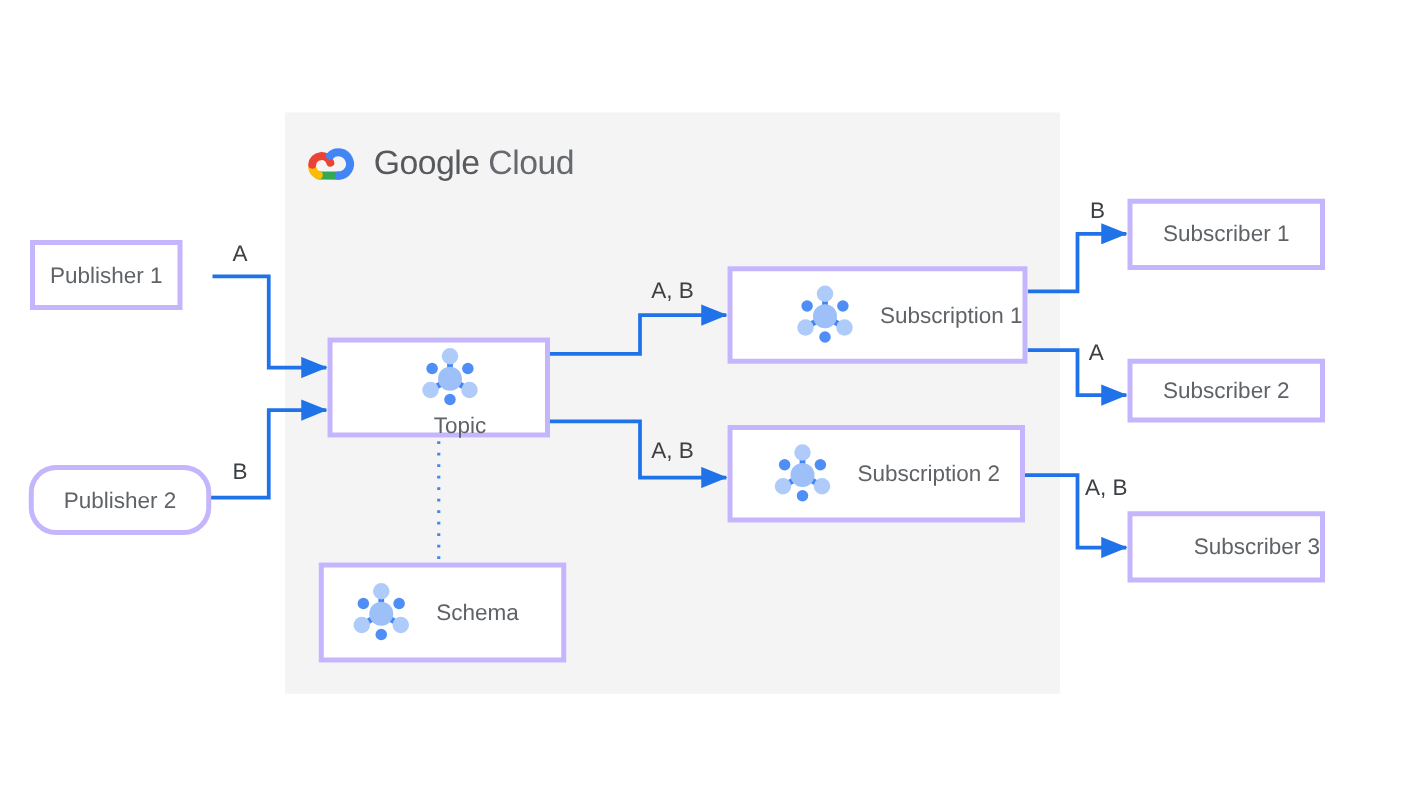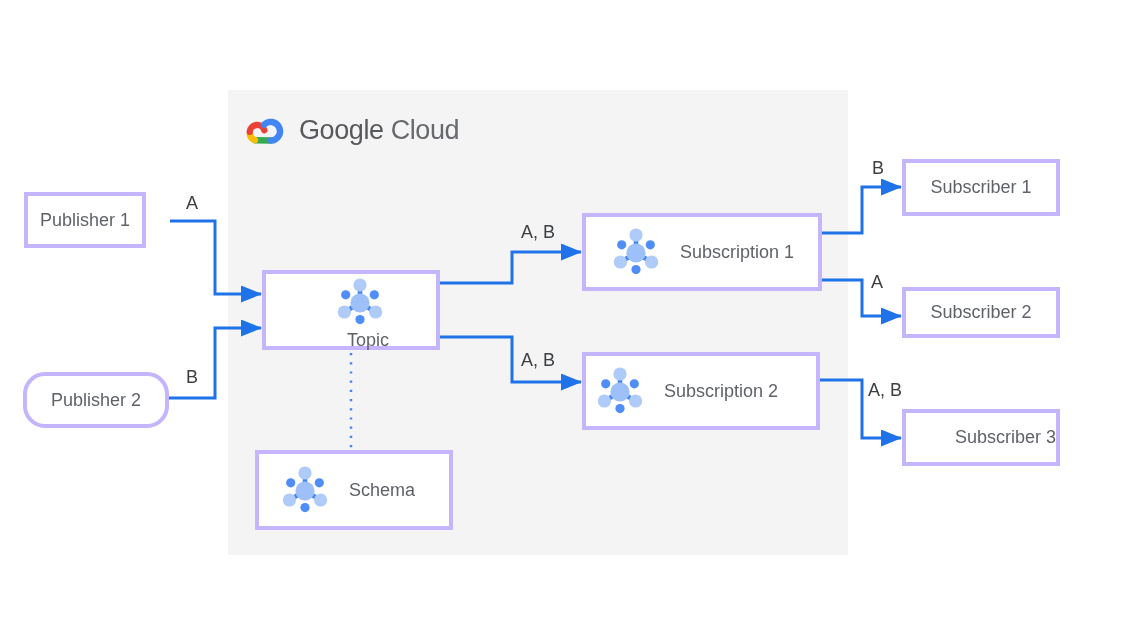--- a/index.html
+++ b/index.html
@@ -14,22 +14,22 @@
   
   .node{position:absolute;background:#ffffff;border:4px solid #c4b5fd;box-sizing:border-box;display:flex;align-items:center;z-index:2;}
   .node .lbl{color:#5f6368;font-size:18px;white-space:nowrap;}
   .node.plain{justify-content:center;}
   .node.iconed{justify-content:flex-start;}
   .node.iconed .lbl{margin-left:16px;}
   #n-publisher1{left:24px;top:192px;width:122px;height:56px;}
   #n-publisher2{left:23px;top:372px;width:146px;height:56px;border-radius:22px;}
   #n-topic{left:262px;top:270px;width:178px;height:80px;padding-left:18px;flex-direction:column;}
   #n-schema{left:255px;top:450px;width:198px;height:80px;padding-left:18px;}
-  #n-subscription1{left:582px;top:213px;width:240px;height:78px;padding-left:22px;}
-  #n-subscription2{left:582px;top:352px;width:238px;height:78px;padding-left:6px;}
+  #n-subscription1{left:582px;top:213px;width:240px;height:78px;padding-left:22px;justify-content:flex-end;}
+  #n-subscription2{left:582px;top:340px;width:238px;height:78px;padding-left:28px;}
   #n-subscriber1{left:902px;top:159px;width:158px;height:57px;}
   #n-subscriber2{left:902px;top:287px;width:158px;height:51px;}
   #n-subscriber3{left:902px;top:409px;width:158px;height:57px;justify-content:flex-end;}
   
   .edge-label{position:absolute;color:#3c4043;font-size:18px;z-index:3;white-space:nowrap;}
   #el-pub1{left:186px;top:193px;}
   #el-pub2{left:186px;top:367px;}
   #el-tsub1{left:521px;top:222px;}
   #el-tsub2{left:521px;top:350px;}
   #el-s1a{left:872px;top:158px;}

